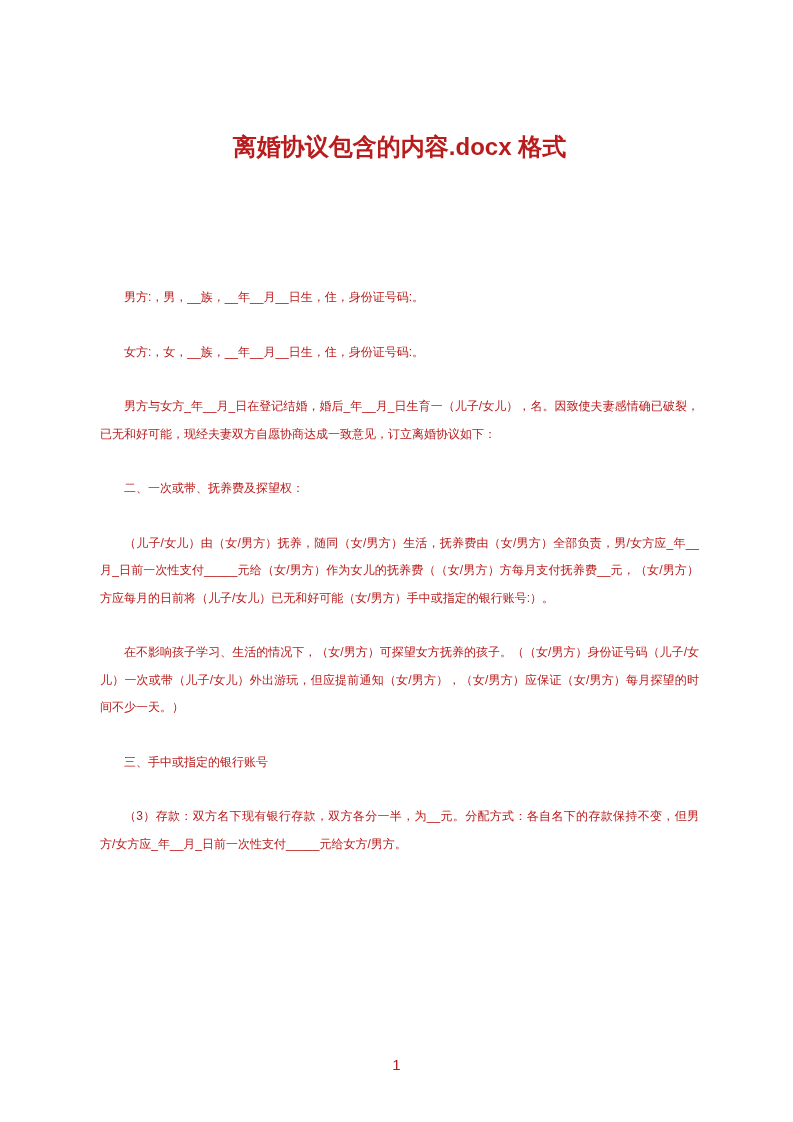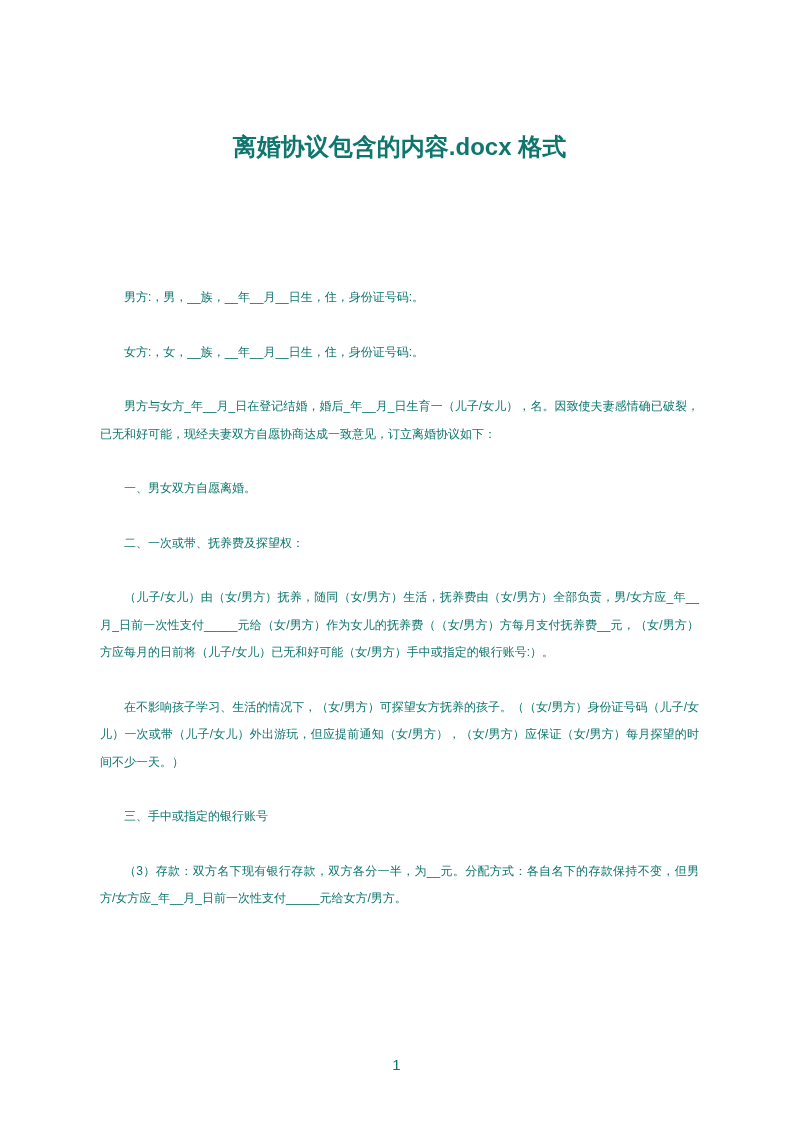--- a/index.html
+++ b/index.html
@@ -5,21 +5,21 @@
   html, body {
     margin: 0;
     padding: 0;
     background: #ffffff;
   }
   .page {
     position: relative;
     width: 793px;
     height: 1122px;
     background: #ffffff;
-    color: #0f766e;
+    color: #b91c1c;
     font-family: "Liberation Sans", "DejaVu Sans", sans-serif;
     overflow: hidden;
     box-sizing: border-box;
   }
   .content {
     padding: 130px 94px 0 100px;
   }
   .doc-title {
     margin: 0 0 120px 0;
     font-size: 24px;
@@ -51,21 +51,20 @@
 <div class="page">
   <div class="content">
     <h1 class="doc-title">离婚协议包含的内容.docx 格式</h1>
 
     <p class="para">男方:，男，__族，__年__月__日生，住，身份证号码:。</p>
 
     <p class="para">女方:，女，__族，__年__月__日生，住，身份证号码:。</p>
 
     <p class="para">男方与女方_年__月_日在登记结婚，婚后_年__月_日生育一（儿子/女儿），名。因致使夫妻感情确已破裂，已无和好可能，现经夫妻双方自愿协商达成一致意见，订立离婚协议如下：</p>
 
-    <p class="para">一、男女双方自愿离婚。</p>
 
     <p class="para">二、一次或带、抚养费及探望权：</p>
 
     <p class="para">（儿子/女儿）由（女/男方）抚养，随同（女/男方）生活，抚养费由（女/男方）全部负责，男/女方应_年__月_日前一次性支付_____元给（女/男方）作为女儿的抚养费（（女/男方）方每月支付抚养费__元，（女/男方）方应每月的日前将（儿子/女儿）已无和好可能（女/男方）手中或指定的银行账号:）。</p>
 
     <p class="para">在不影响孩子学习、生活的情况下，（女/男方）可探望女方抚养的孩子。（（女/男方）身份证号码（儿子/女儿）一次或带（儿子/女儿）外出游玩，但应提前通知（女/男方），（女/男方）应保证（女/男方）每月探望的时间不少一天。）</p>
 
     <p class="para">三、手中或指定的银行账号</p>
 
     <p class="para">（3）存款：双方名下现有银行存款，双方各分一半，为__元。分配方式：各自名下的存款保持不变，但男方/女方应_年__月_日前一次性支付_____元给女方/男方。</p>

